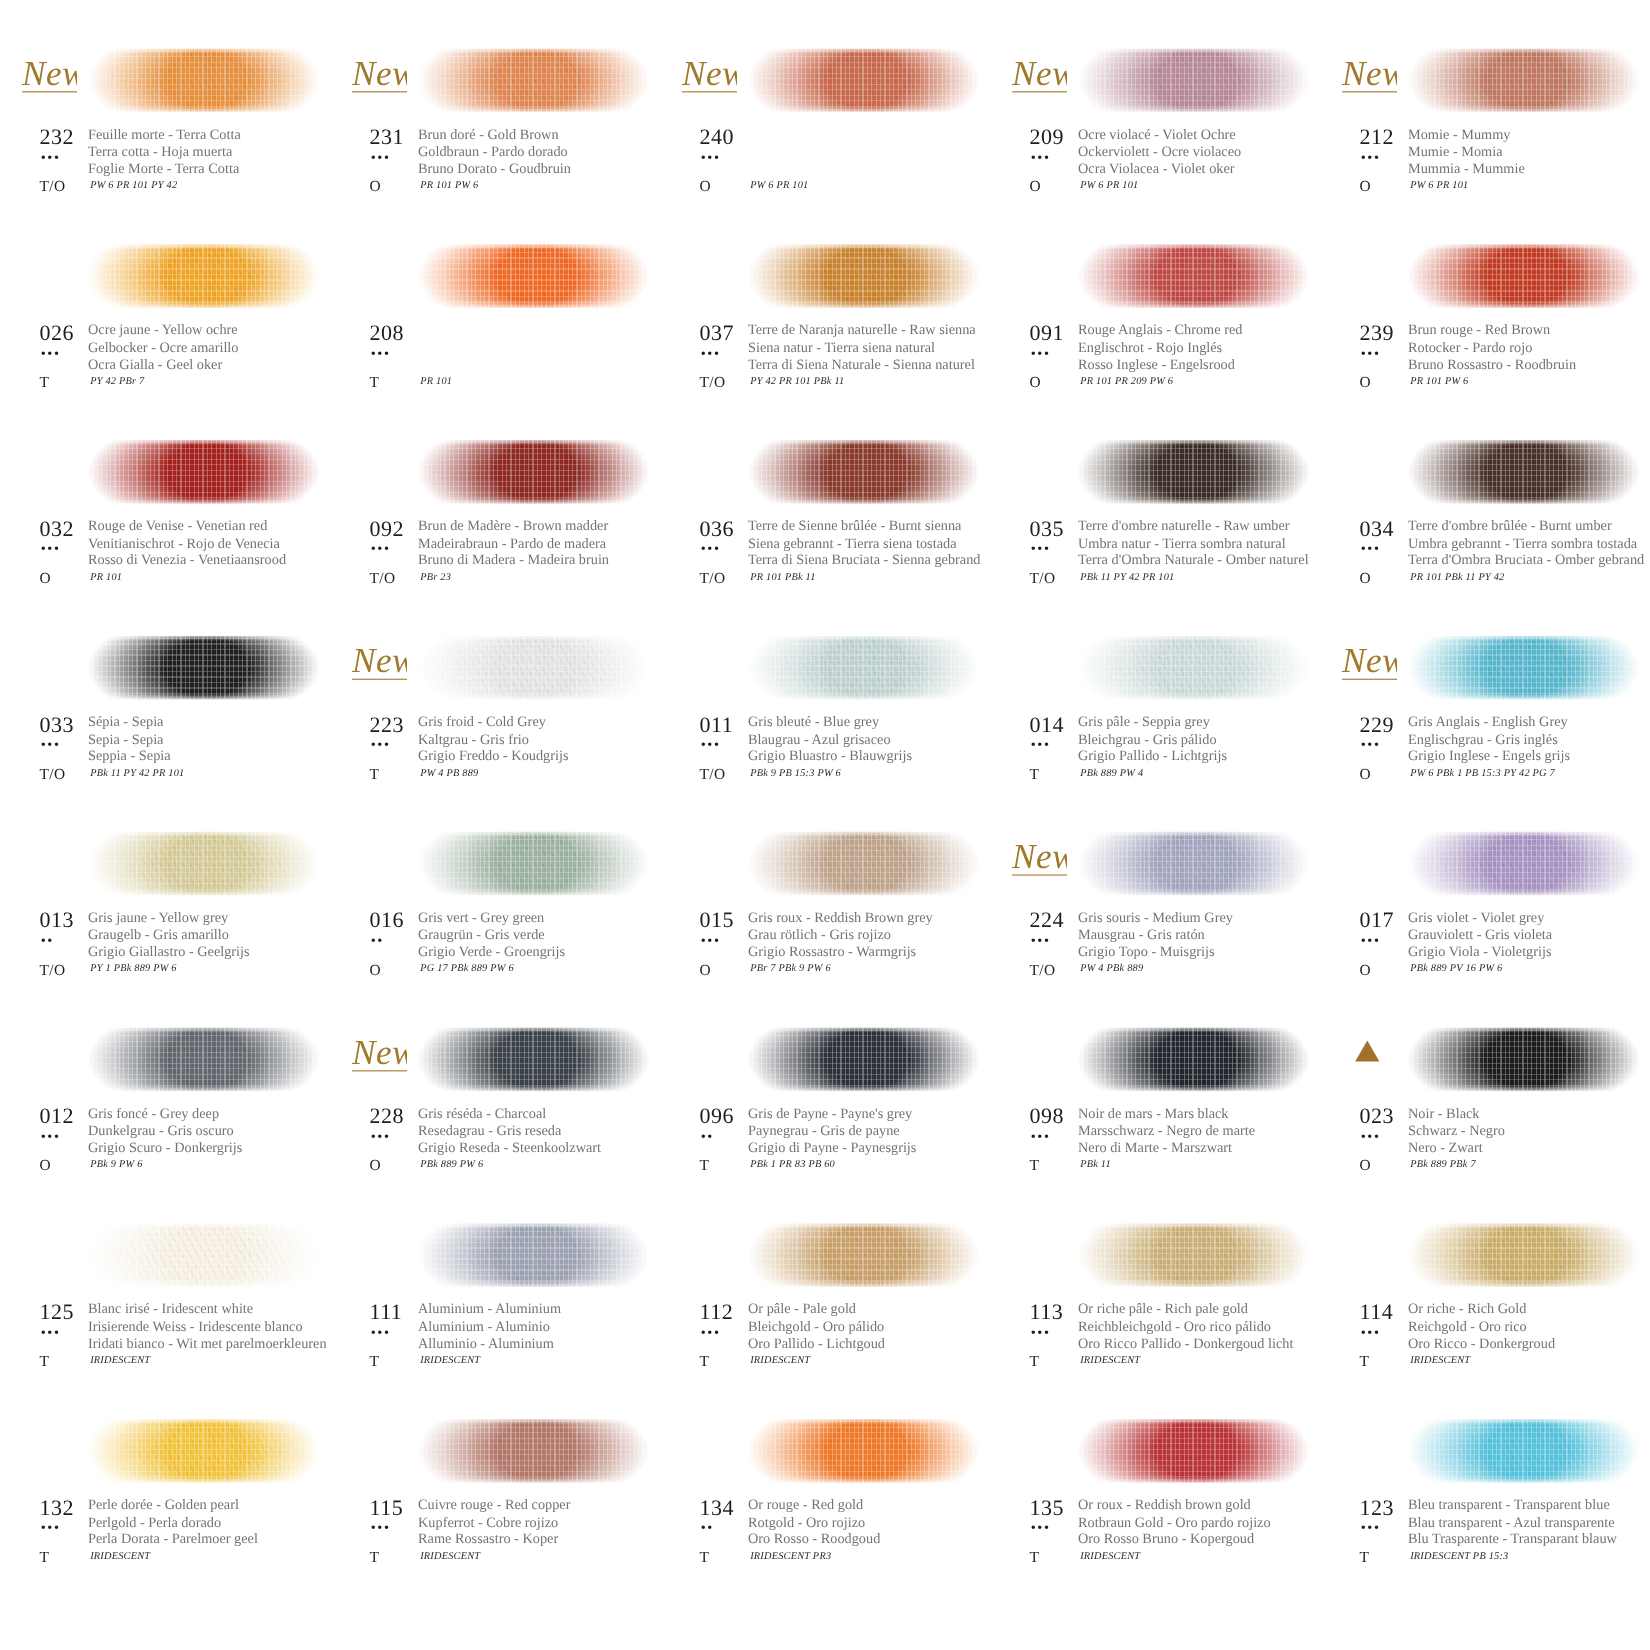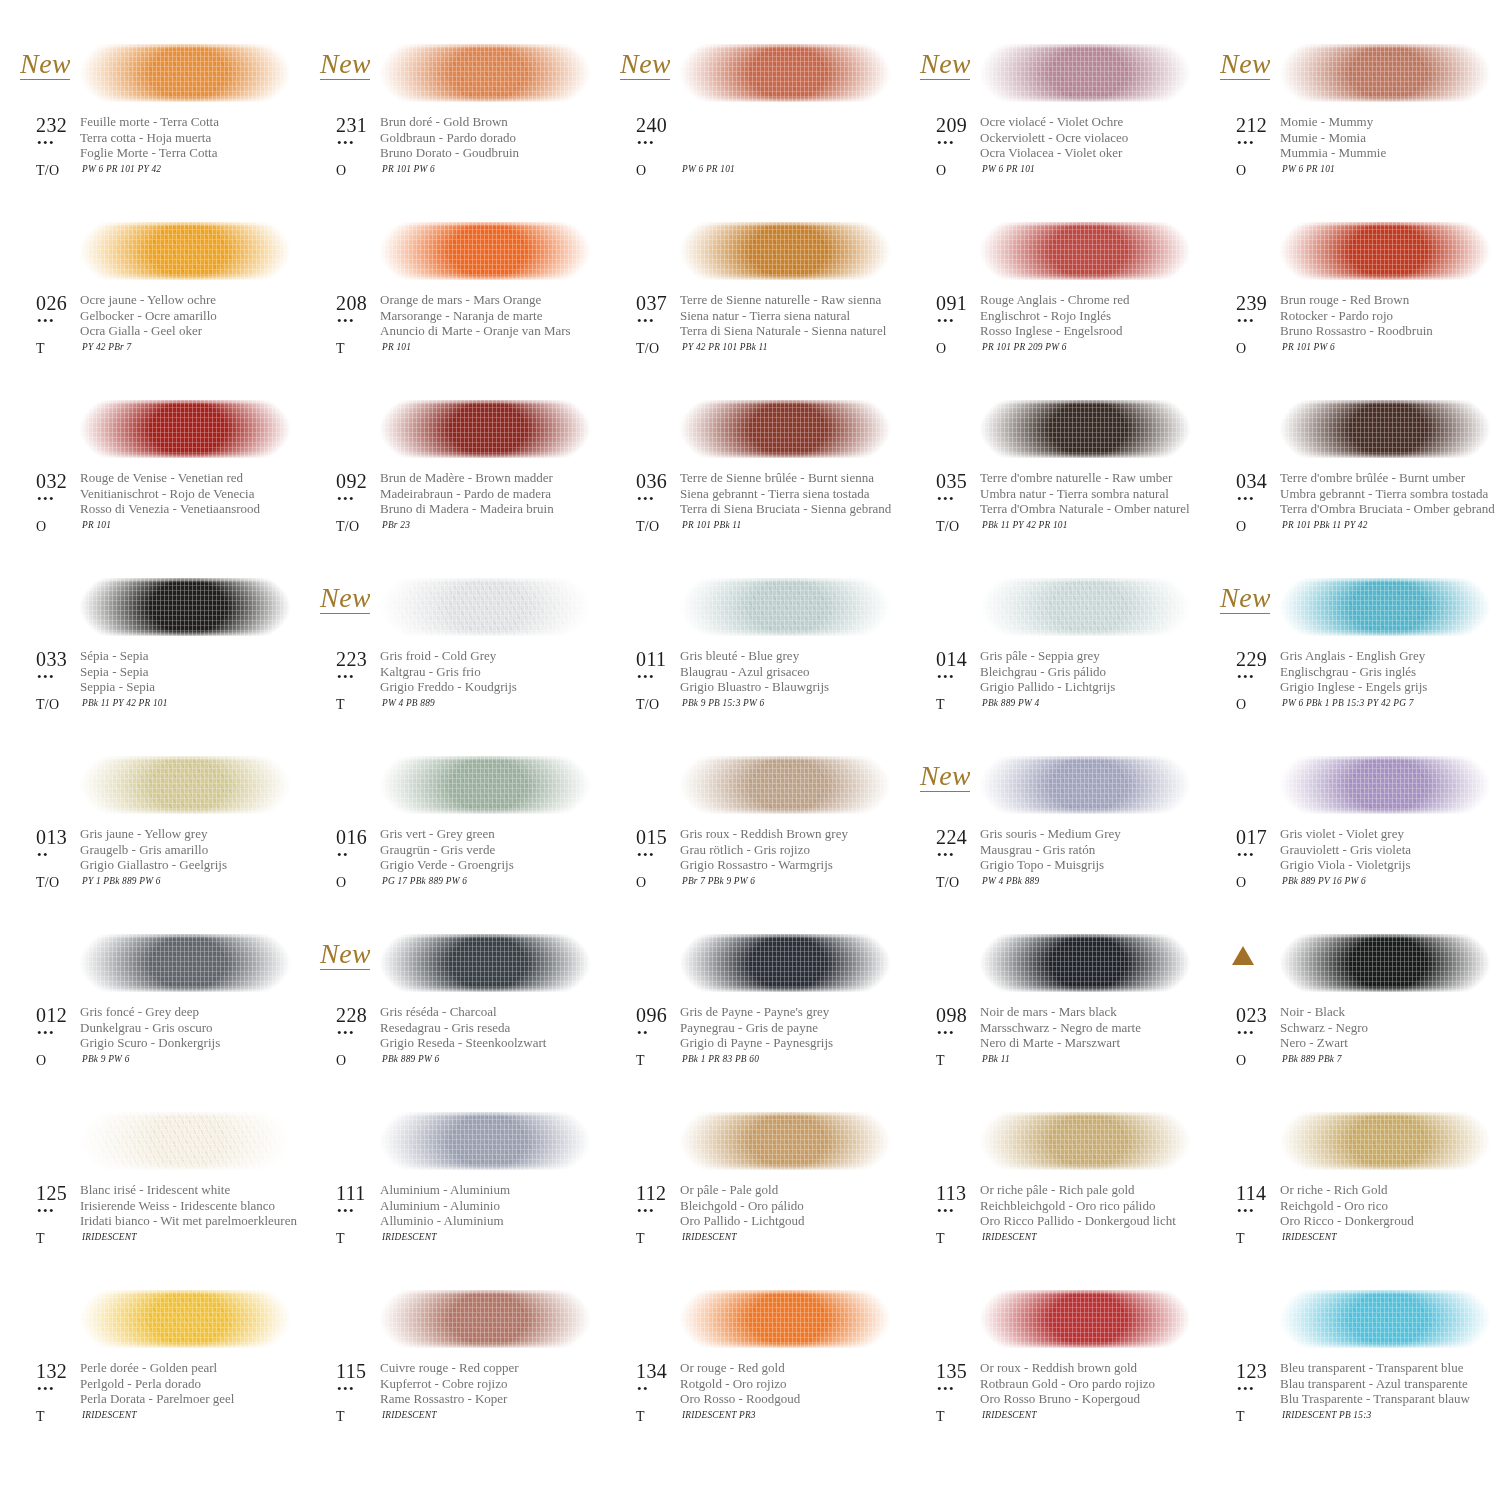--- a/index.html
+++ b/index.html
@@ -63,21 +63,21 @@
       radial-gradient(ellipse 120% 140% at 0% 50%, rgba(255,255,255,0) 55%, rgba(255,255,255,1) 78%),
       radial-gradient(ellipse 120% 140% at 100% 50%, rgba(255,255,255,0) 55%, rgba(255,255,255,1) 80%),
       linear-gradient(180deg, rgba(255,255,255,1) 0%, rgba(255,255,255,0) 11%, rgba(255,255,255,0) 88%, rgba(255,255,255,1) 100%);
   }
   
   .new-flag{
     position:absolute;
     left:20px;top:16px;
     font-family:"Liberation Serif",serif;
     font-style:italic;
-    font-size:28px;
+    font-size:32px;
     color:#a07a2c;
     letter-spacing:.5px;
     border-bottom:1.5px solid #a07a2c;
     padding-bottom:1px;
     line-height:1;
   }
   
   .tri-mark{
     position:absolute;
     left:32px;top:22px;
@@ -264,42 +264,37 @@
           <div class="swatch" style="--c: #f06a26;">    
             <div class="body" style="background: linear-gradient(90deg, rgb(240, 106, 38) 0%, rgb(240, 106, 38) 100%) rgb(240, 106, 38);"></div>    
             <div class="grain"></div>    
             <div class="edgemask"></div>  
           </div>
         </div>
         <div class="info">  
           <div class="code">208</div>  
           <div class="stars">•••</div>  
           <div class="opacity">T</div>  
-          <div class="names">    
-            <span>Orange de mars - Mars Orange</span>    
-            <span>Marsorange - Naranja de marte</span>    
-            <span>Anuncio di Marte - Oranje van Mars</span>  
-          </div>  
           <div class="pigments">PR 101</div>
         </div>
       </div>
       <div class="cell">
         <div class="swatch-wrap">  
           <div class="swatch" style="--c: #ca832f;">    
             <div class="body" style="background: linear-gradient(90deg, rgb(202, 131, 47) 0%, rgb(202, 131, 47) 100%) rgb(202, 131, 47);"></div>    
             <div class="grain"></div>    
             <div class="edgemask"></div>  
           </div>
         </div>
         <div class="info">  
           <div class="code">037</div>  
           <div class="stars">•••</div>  
           <div class="opacity">T/O</div>  
           <div class="names">    
-            <span>Terre de Sienne naturelle - Raw sienna</span>    
+            <span>Terre de Naranja naturelle - Raw sienna</span>    
             <span>Siena natur - Tierra siena natural</span>    
             <span>Terra di Siena Naturale - Sienna naturel</span>  
           </div>  
           <div class="pigments">PY 42  PR 101  PBk 11</div>
         </div>
       </div>
       <div class="cell">
         <div class="swatch-wrap">  
           <div class="swatch" style="--c: #bf4a44;">    
             <div class="body" style="background: linear-gradient(90deg, rgb(191, 74, 68) 0%, rgb(191, 74, 68) 100%) rgb(191, 74, 68);"></div>    

